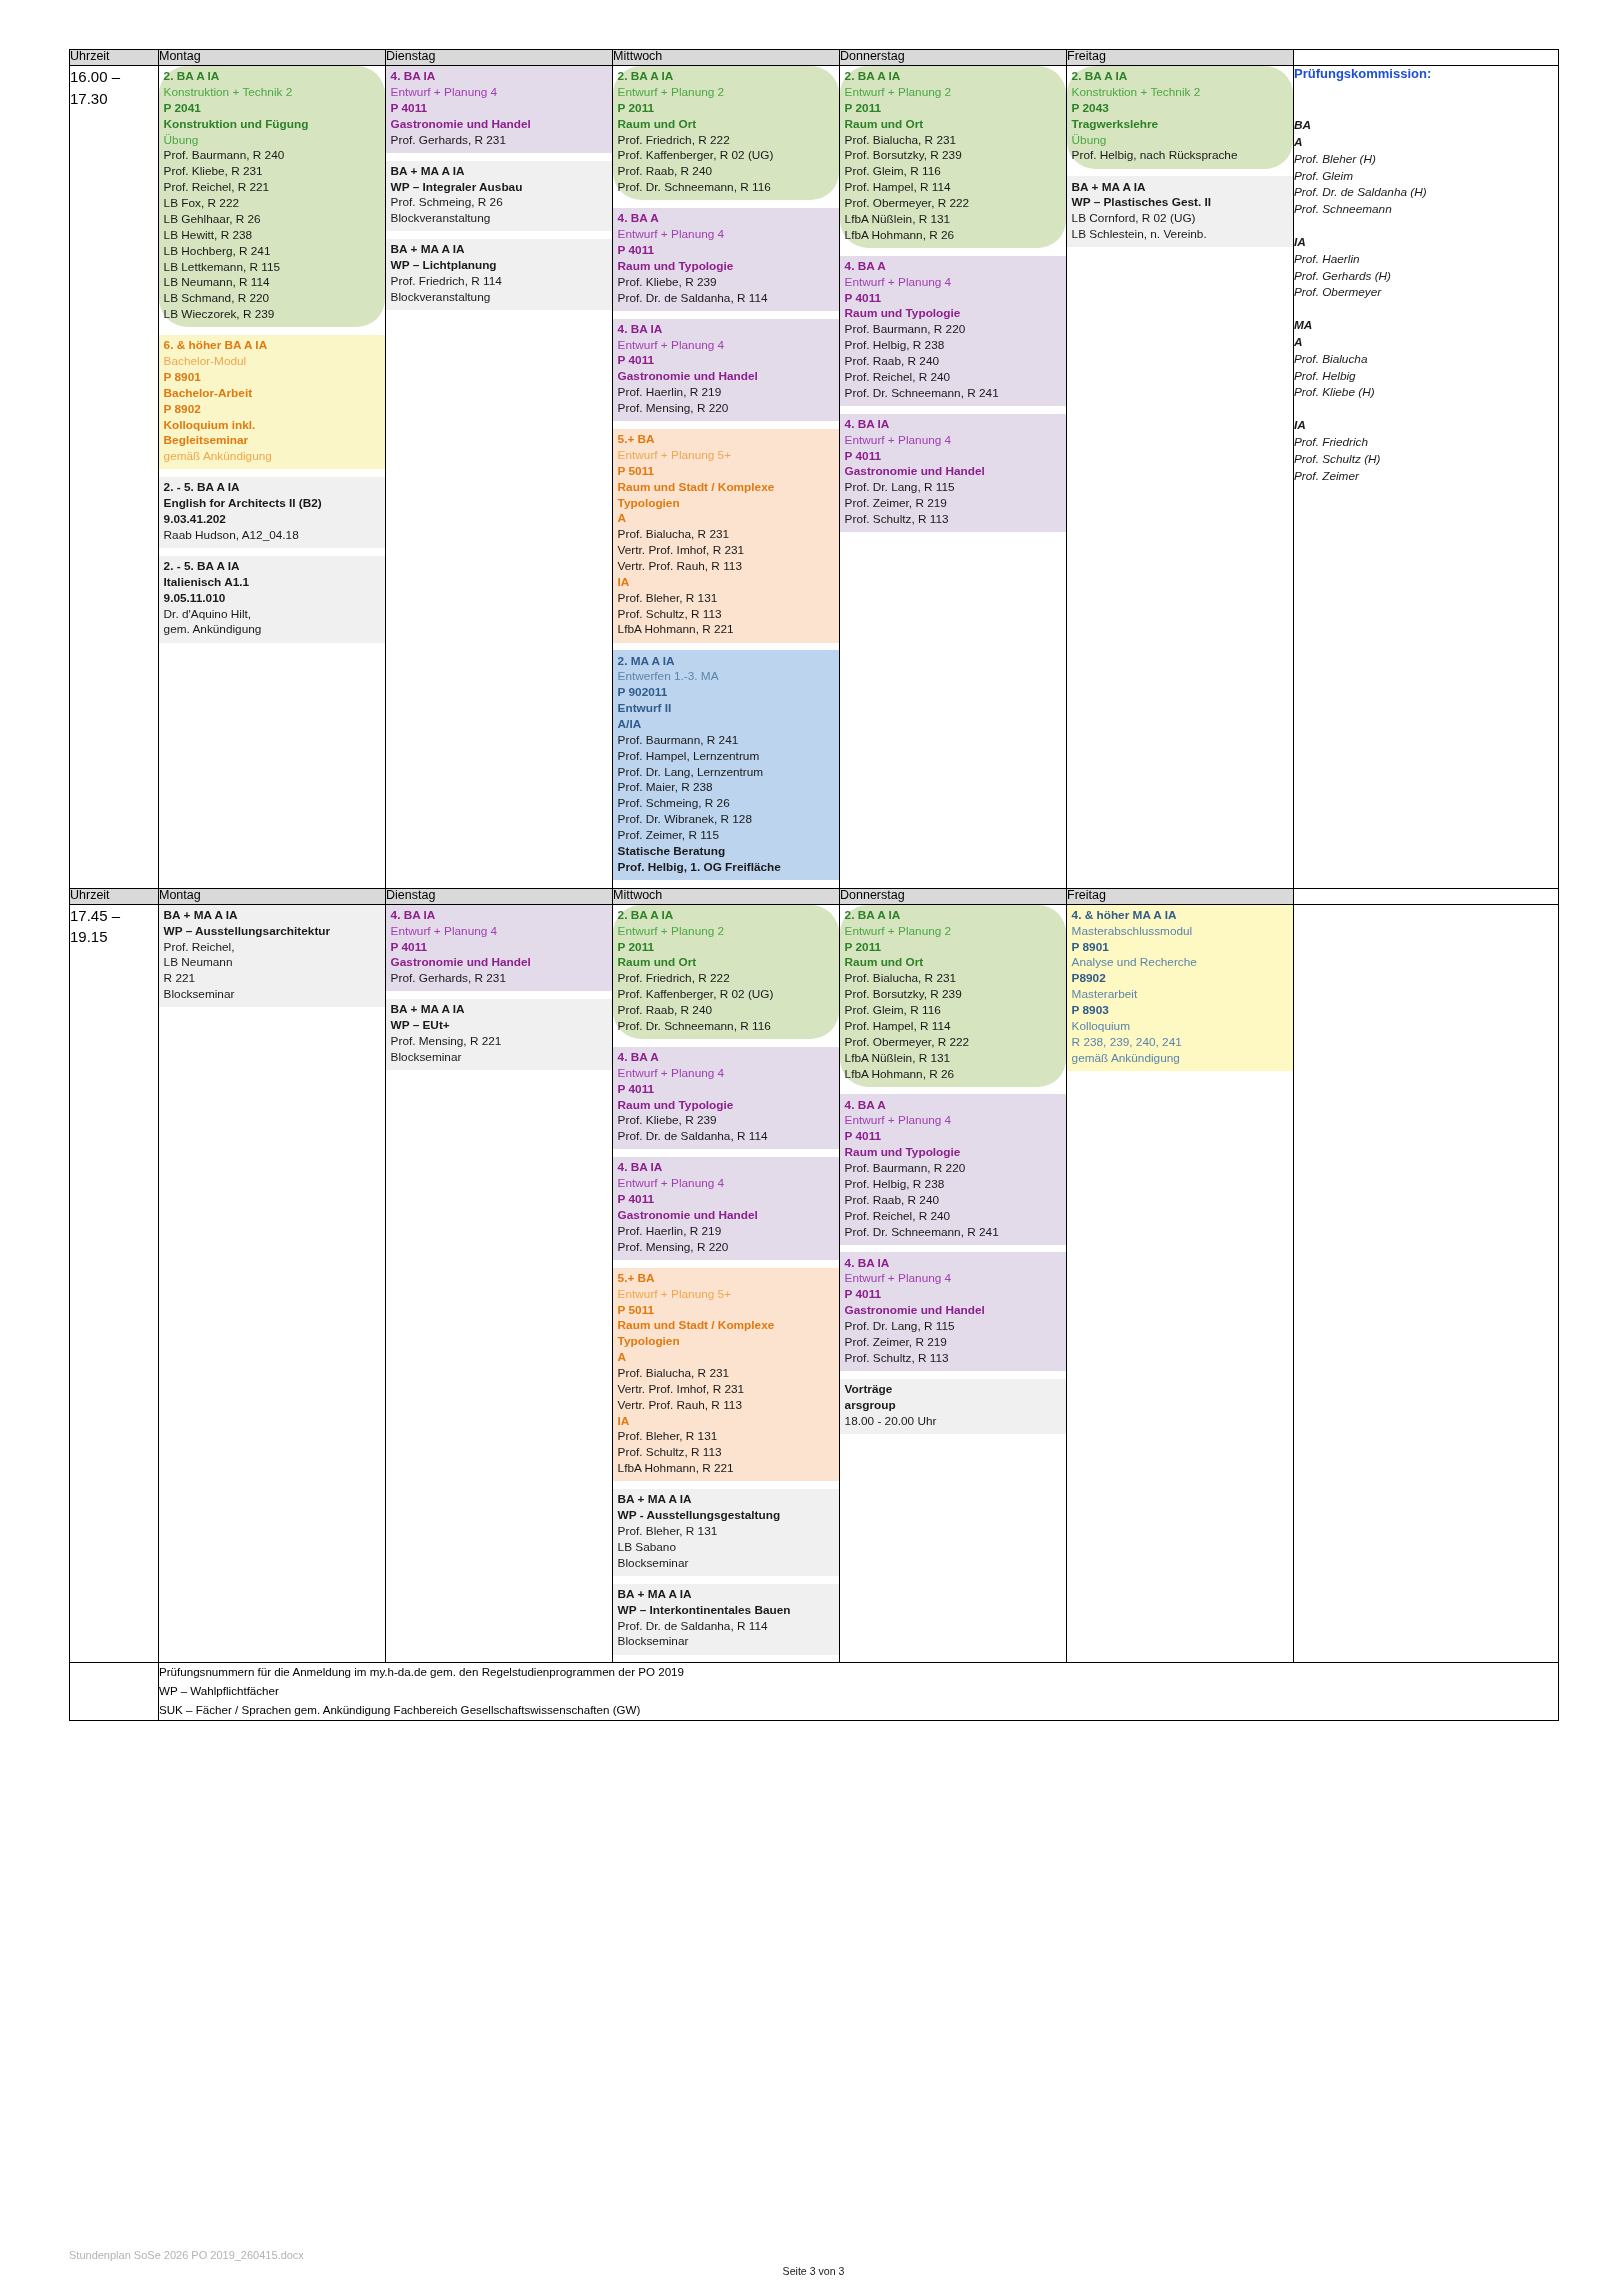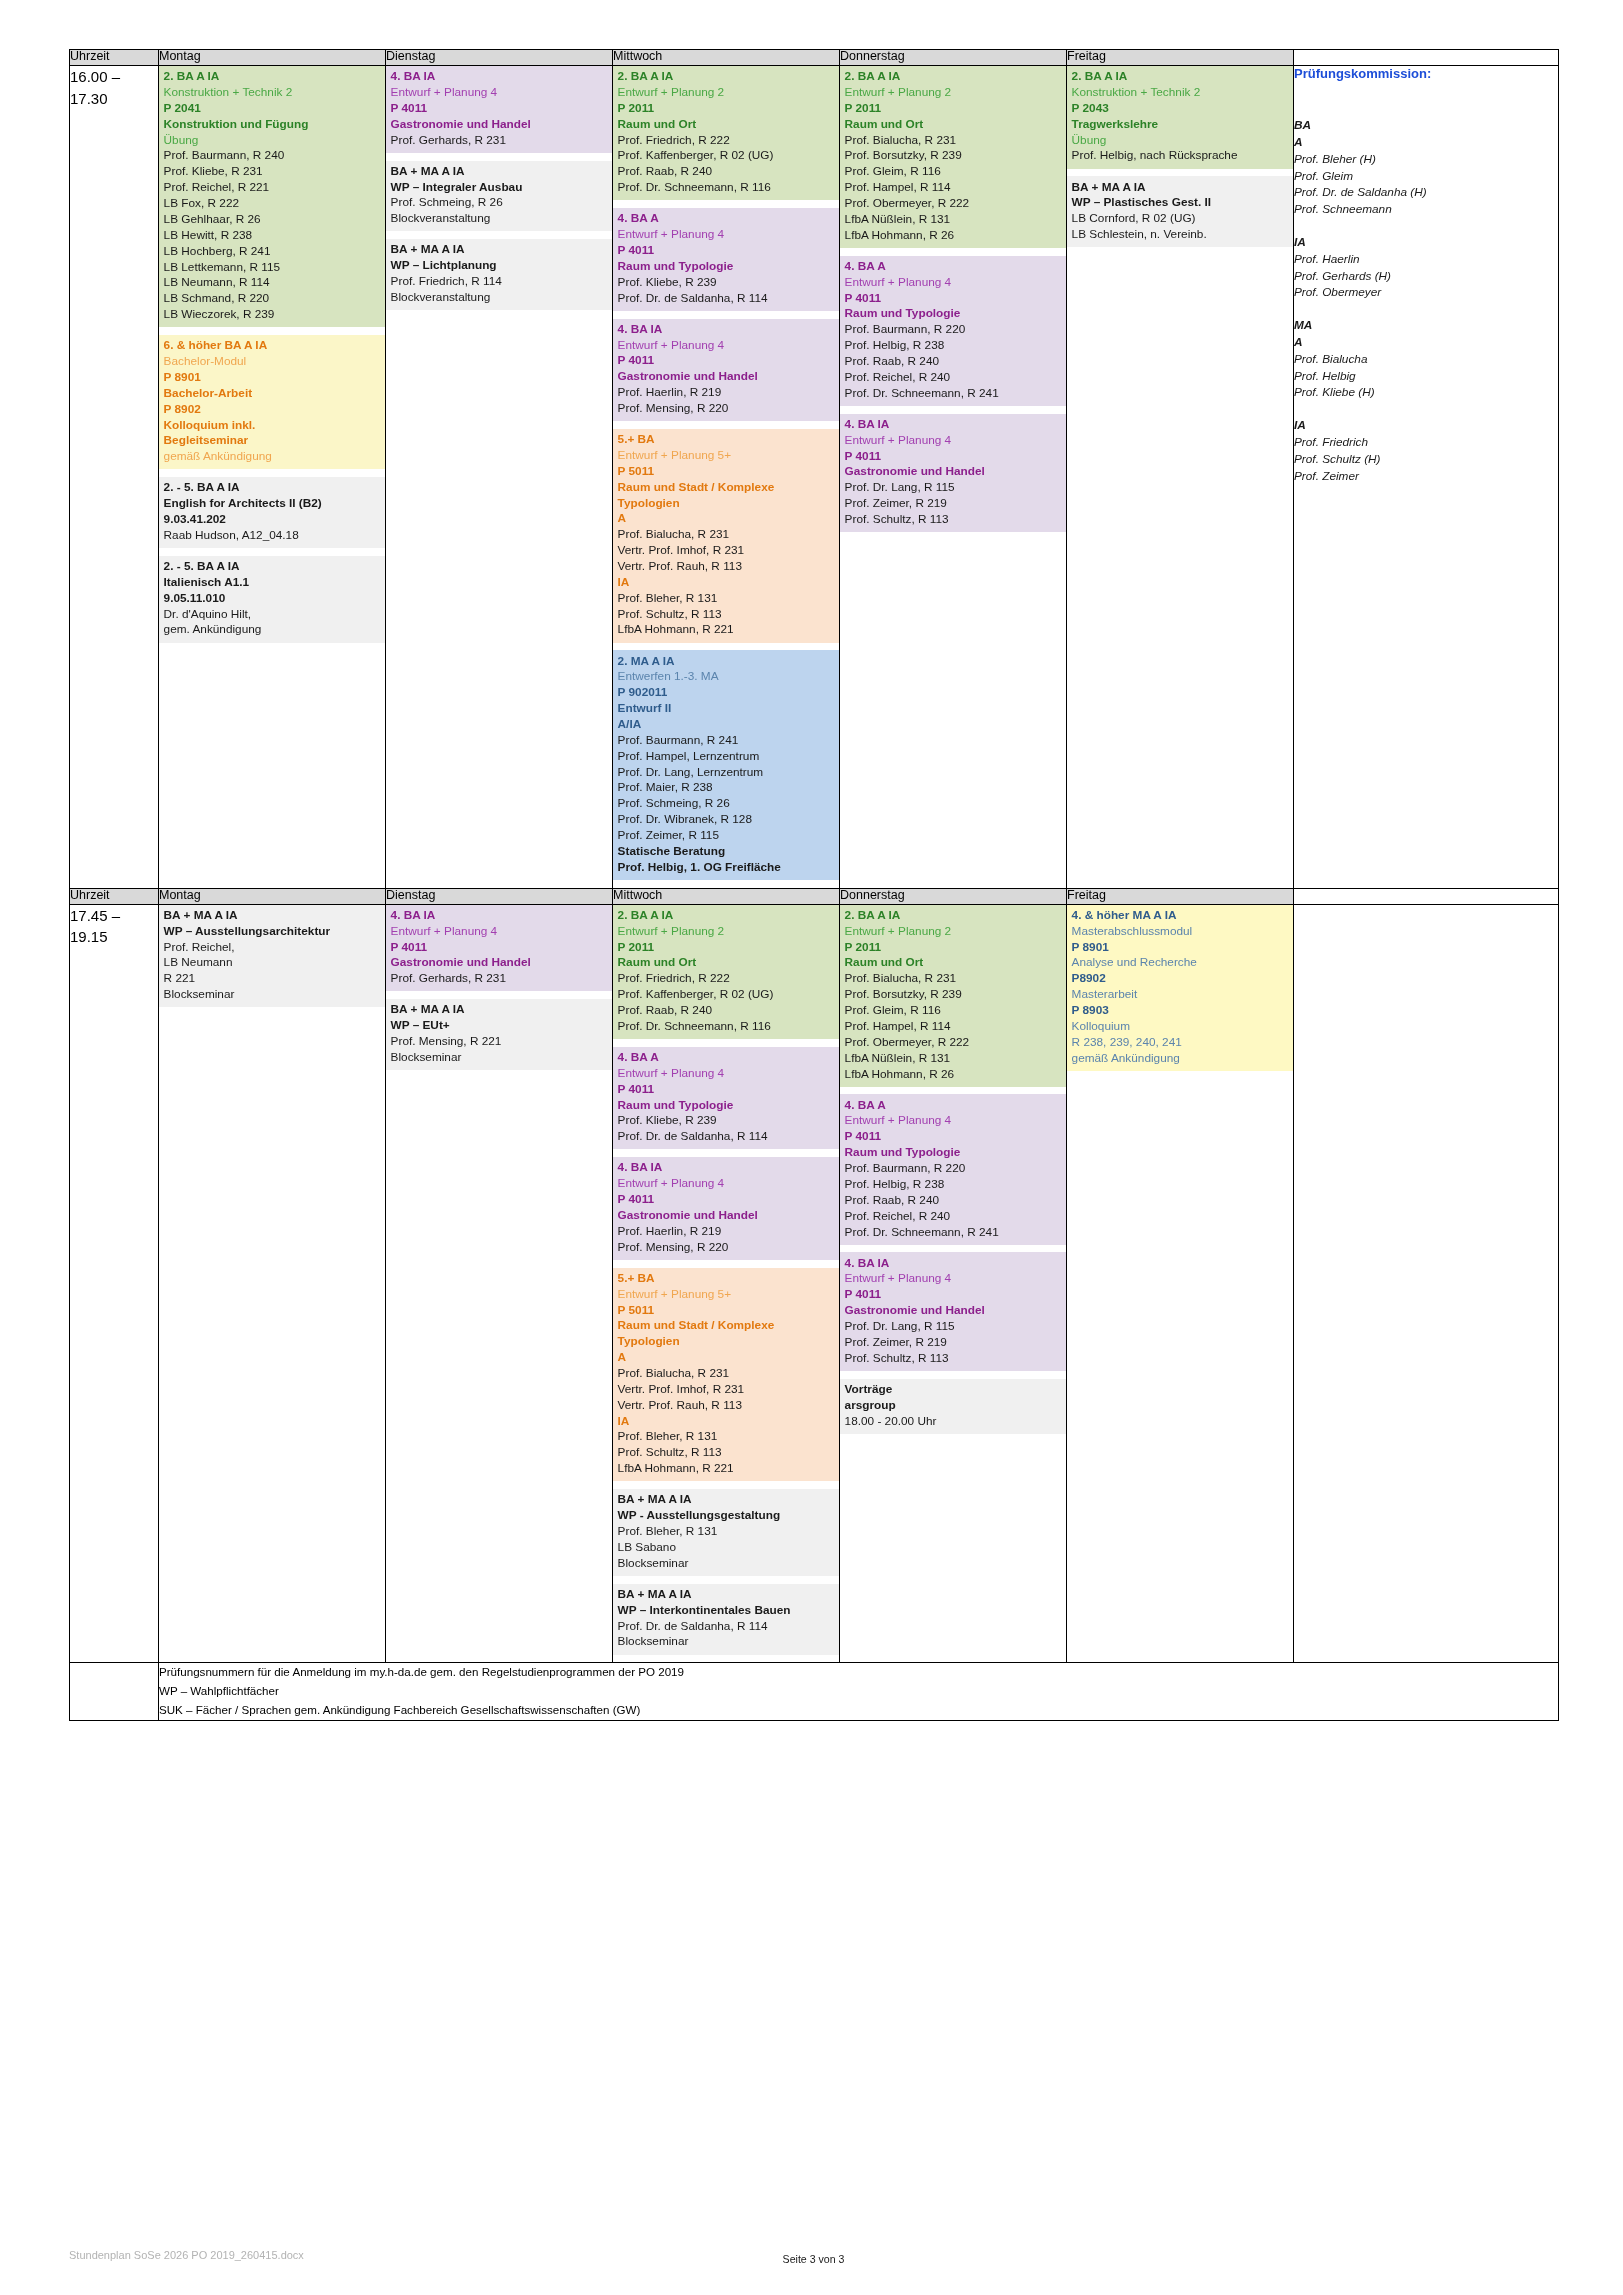--- a/index.html
+++ b/index.html
@@ -57,21 +57,21 @@
     margin-bottom: 7.9px;
     font-size: 11.8px;
     line-height: 1.345;
     color:#1a1a1a;
   }
   .block .ln { white-space: normal; }
   .b  { font-weight: bold; }
   .rg { font-weight: normal; }
 
   
-  .bg-green  { background:#d7e4c0; }
+  .bg-green  { background:#d7e4c0;border-radius:28px; }
   .bg-purple { background:#e3daea; }
   .bg-orange { background:#fbe3cf; }
   .bg-yellow { background:#fbf6c8; }
   .bg-blue   { background:#bdd4ee; }
   .bg-grey   { background:#f0f0f0; }
   .bg-khaki  { background:#fef9c3; }
 
   .t-green   { color:#2c8227; }
   .t-greenlt { color:#4aa845; }
   .t-purple  { color:#8c1f8c; }
@@ -93,21 +93,21 @@
 
   .footer {
     position:absolute;
     left:69px; right:65px;
     bottom:28px;
     height: 18.5px;
     font-size: 11px;
     color:#b3b3b3;
   }
   .footer .fleft  { position:absolute; left:0; top:0; }
-  .footer .fcenter{ position:absolute; left:0; right:0; top:4px; text-align:center; color:#1a1a1a; font-size:10.6px;}
+  .footer .fcenter{ position:absolute; left:0; right:0; top:16px; text-align:center; color:#1a1a1a; font-size:10.6px;}
   .pk-title { font-size:13px; font-weight:bold; margin-bottom:36px; color:#1d4ed8; }
   .pk-group { margin-bottom:15.7px;font-style:italic; }
   .pk-line { font-size:11.8px; line-height:1.43; color:#1a1a1a; }
   .pk-line.hd { font-weight:bold; }
 </style>
 </head>
 <body>
 
 <div class="page">
 

